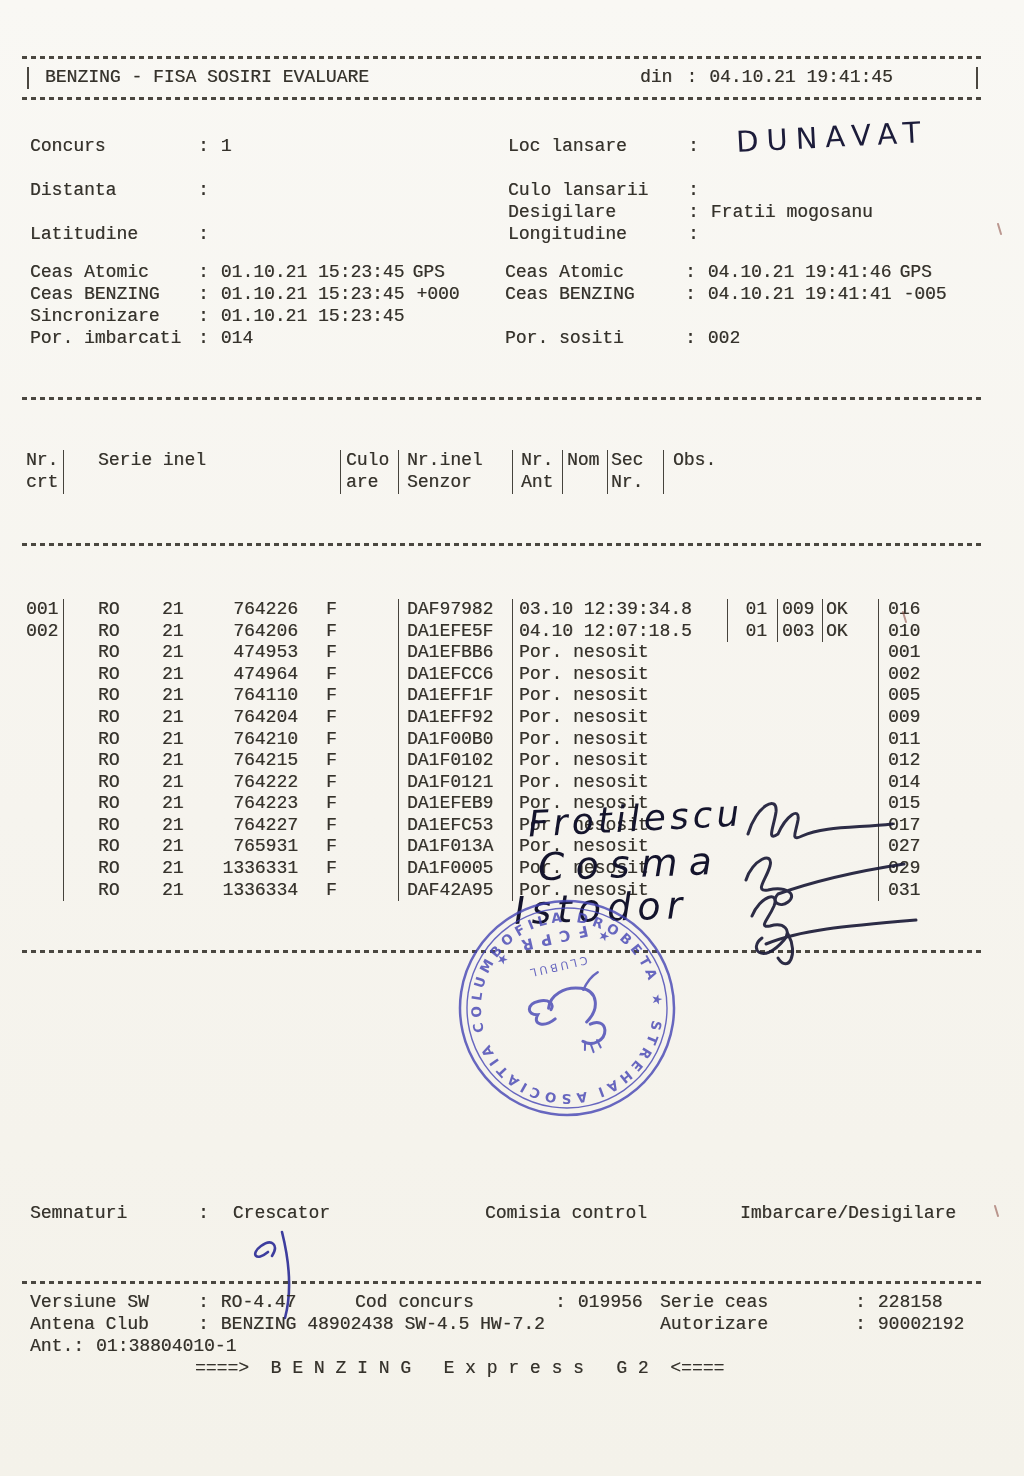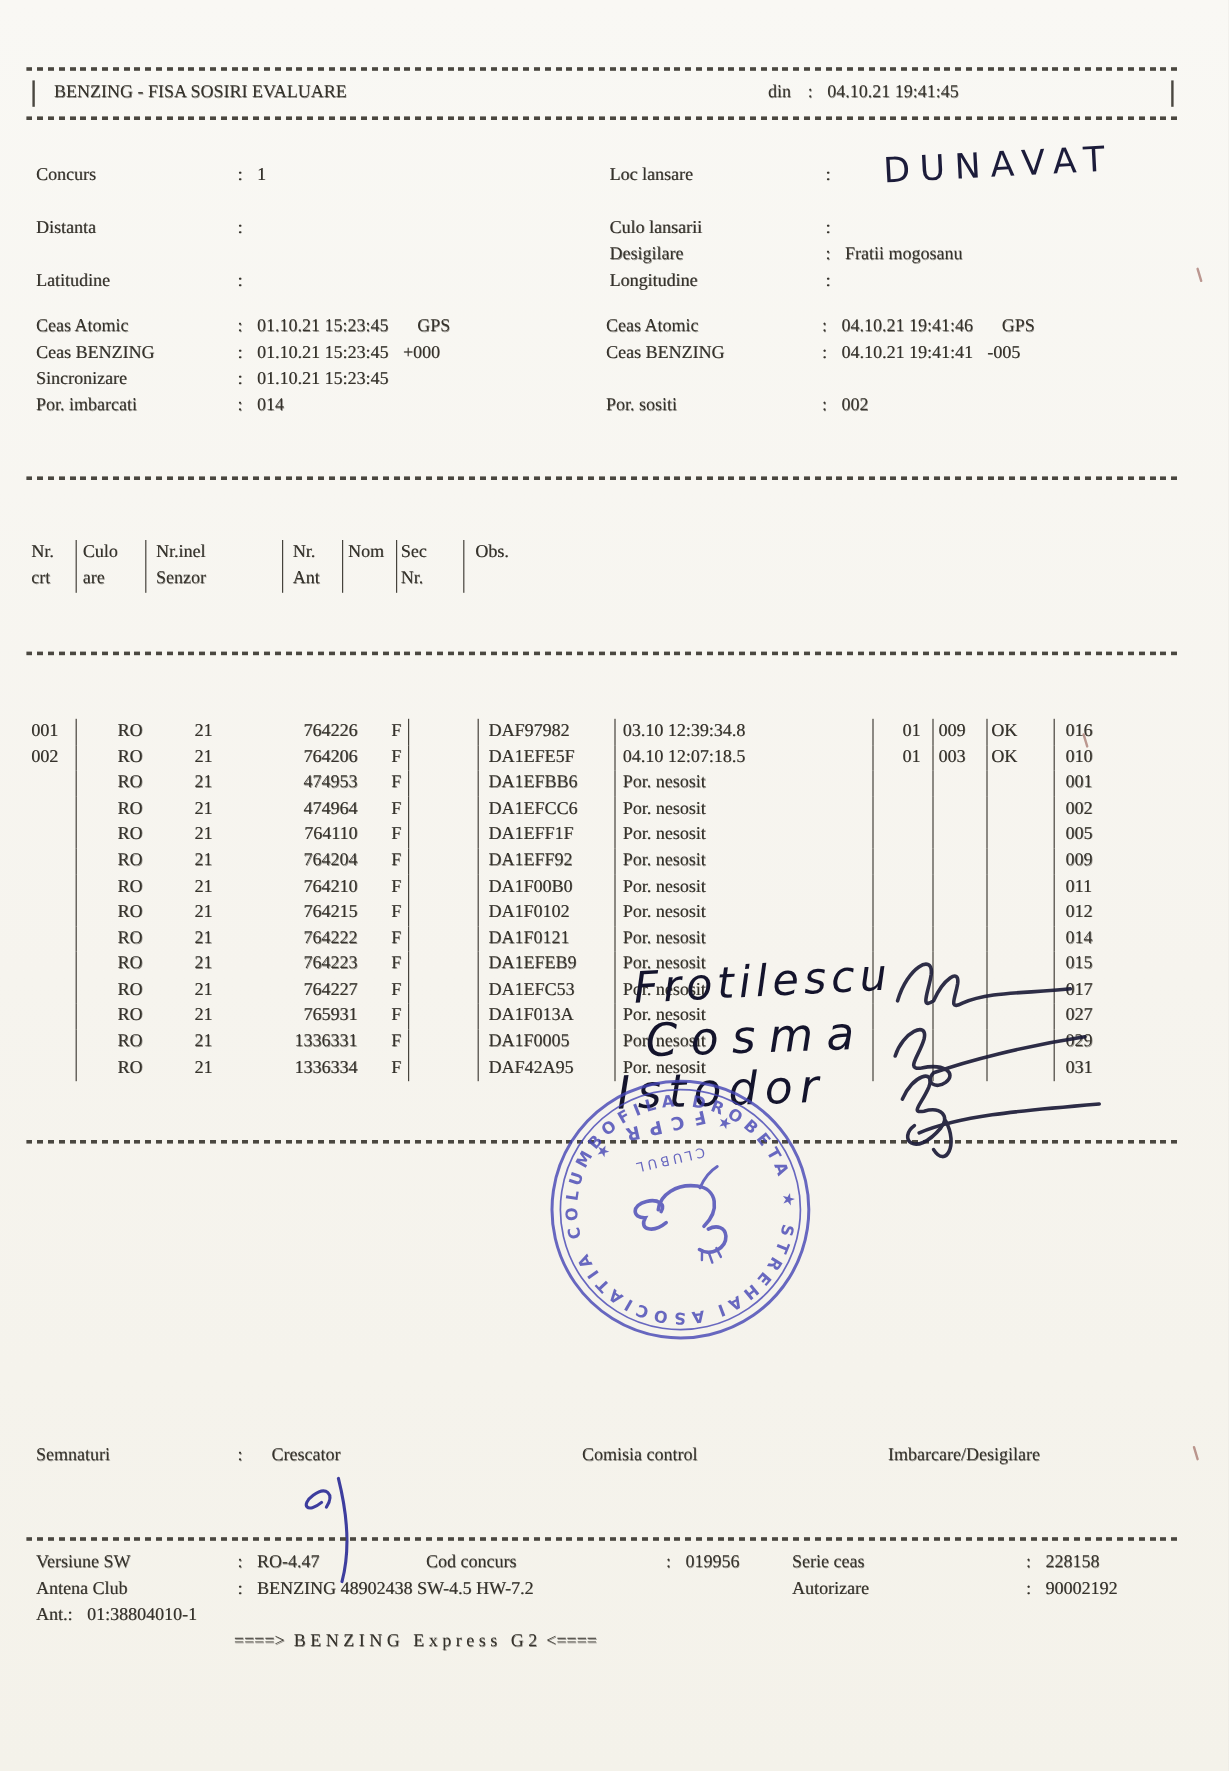--- a/index.html
+++ b/index.html
@@ -1,39 +1,39 @@
 <!DOCTYPE html>
 <html><head>
 <meta charset="utf-8">
 <style>
   html,body{margin:0;padding:0;background:#e8e6e0;}
   .page{position:relative;width:1024px;height:1476px;margin:0 auto;overflow:hidden;
         background:linear-gradient(180deg,#f9f8f4 0%,#f6f4ee 55%,#f4f2ea 100%);}
-  .mono{font-family:Liberation Serif, serif;font-size:15px;line-height:21.6px;
+  .mono{font-family:Liberation Mono, monospace;font-size:18px;line-height:21.6px;
         color:#35322b;white-space:pre;text-shadow:0.45px 0.3px 0.4px rgba(53,50,43,0.55);}
   .line{position:absolute;white-space:pre;}
   .lbl{display:inline-block;}
   .wl{width:168px;} .wr{width:180px;}
   .w200{width:200px;} .w195{width:195px;}
   .val{margin-left:12px;}
-  .sfx{margin-left:12px;} .sfx.g2{margin-left:24px;}
+  .sfx{margin-left:12px;} .sfx.g2{margin-left:8px;}
   .rule{height:3px;background:repeating-linear-gradient(90deg,#4a4740 0 5px,transparent 5px 9px);}
   
   .titlebox{position:absolute;left:22px;top:56px;width:963px;}
   .titlerow{position:relative;height:38px;}
   .vbar{position:absolute;top:8px;width:2px;height:22px;background:#4a4740;}
   .vbar.l{left:5px;} .vbar.r{right:7px;}
   .t-title{position:absolute;left:23px;top:8px;}
   .t-din{position:absolute;left:618px;top:8px;}
   .t-din .colon{margin-left:14px;} .t-din .val{margin-left:12px;}
   
   .table{position:absolute;left:22px;top:354px;width:963px;}
   .thead{display:flex;margin:7px 0 6px;}
   .tbody{margin-top:10px;}
-  .trow{display:flex;height:21.6px;}
+  .trow{display:flex;height:21.6px;align-items:flex-end;}
   .cell,.hcell{box-sizing:border-box;border-left:1.6px solid #46433c;overflow:visible;}
   .thead .hcell div{height:21.6px;white-space:pre;}
   .c-nr{width:41px;padding-left:4px;border-left:none !important;}
   .c-serie{width:277px;padding-left:34px;}
   .sp-co{display:inline-block;width:64px;}
   .sp-yr{display:inline-block;width:44px;}
   .sp-rg{display:inline-block;width:92px;text-align:right;}
   .sp-sx{display:inline-block;margin-left:28px;}
   .c-culo{width:58px;padding-left:5px;}
   .c-senzor{width:114px;padding-left:8px;}
@@ -88,20 +88,21 @@
   <div class="line mono" style="left:30px;top:328px"><span class="lbl wl">Por. imbarcati</span><span>:</span><span class="val">014</span></div>
 
   <div class="line mono" style="left:505px;top:262px"><span class="lbl wr">Ceas Atomic</span><span>:</span><span class="val">04.10.21 19:41:46</span><span class="sfx g2">GPS</span></div>
   <div class="line mono" style="left:505px;top:284px"><span class="lbl wr">Ceas BENZING</span><span>:</span><span class="val">04.10.21 19:41:41</span><span class="sfx">-005</span></div>
   <div class="line mono" style="left:505px;top:328px"><span class="lbl wr">Por. sositi</span><span>:</span><span class="val">002</span></div>
 
   <div class="table mono">
     <div class="rule"></div>
     <div class="thead">
       <div class="hcell c-nr"><div>Nr.</div><div>crt</div></div>
+      <div class="hcell c-serie"><div>Serie inel</div><div></div></div>
       <div class="hcell c-culo"><div>Culo</div><div>are</div></div>
       <div class="hcell c-senzor"><div>Nr.inel</div><div>Senzor</div></div>
       <div class="hcell c-ant"><div>Nr.</div><div>Ant</div></div>
       <div class="hcell c-nom"><div>Nom</div><div></div></div>
       <div class="hcell c-sec"><div>Sec</div><div>Nr.</div></div>
       <div class="hcell c-obs"><div>Obs.</div><div></div></div>
     </div>
     <div class="rule"></div>
     <div class="tbody"><div class="trow"><div class="cell c-nr">001</div><div class="cell c-serie"><span class="sp-co">RO</span><span class="sp-yr">21</span><span class="sp-rg">764226</span><span class="sp-sx">F</span></div><div class="cell c-culo"></div><div class="cell c-senzor">DAF97982</div><div class="cell c-sosire">03.10 12:39:34.8</div><div class="cell c-ant">01</div><div class="cell c-nom">009</div><div class="cell c-sec">OK</div><div class="cell c-obs">016</div></div><div class="trow"><div class="cell c-nr">002</div><div class="cell c-serie"><span class="sp-co">RO</span><span class="sp-yr">21</span><span class="sp-rg">764206</span><span class="sp-sx">F</span></div><div class="cell c-culo"></div><div class="cell c-senzor">DA1EFE5F</div><div class="cell c-sosire">04.10 12:07:18.5</div><div class="cell c-ant">01</div><div class="cell c-nom">003</div><div class="cell c-sec">OK</div><div class="cell c-obs">010</div></div><div class="trow"><div class="cell c-nr"></div><div class="cell c-serie"><span class="sp-co">RO</span><span class="sp-yr">21</span><span class="sp-rg">474953</span><span class="sp-sx">F</span></div><div class="cell c-culo"></div><div class="cell c-senzor">DA1EFBB6</div><div class="cell c-sosire">Por. nesosit</div><div class="cell c-ant"></div><div class="cell c-nom"></div><div class="cell c-sec"></div><div class="cell c-obs">001</div></div><div class="trow"><div class="cell c-nr"></div><div class="cell c-serie"><span class="sp-co">RO</span><span class="sp-yr">21</span><span class="sp-rg">474964</span><span class="sp-sx">F</span></div><div class="cell c-culo"></div><div class="cell c-senzor">DA1EFCC6</div><div class="cell c-sosire">Por. nesosit</div><div class="cell c-ant"></div><div class="cell c-nom"></div><div class="cell c-sec"></div><div class="cell c-obs">002</div></div><div class="trow"><div class="cell c-nr"></div><div class="cell c-serie"><span class="sp-co">RO</span><span class="sp-yr">21</span><span class="sp-rg">764110</span><span class="sp-sx">F</span></div><div class="cell c-culo"></div><div class="cell c-senzor">DA1EFF1F</div><div class="cell c-sosire">Por. nesosit</div><div class="cell c-ant"></div><div class="cell c-nom"></div><div class="cell c-sec"></div><div class="cell c-obs">005</div></div><div class="trow"><div class="cell c-nr"></div><div class="cell c-serie"><span class="sp-co">RO</span><span class="sp-yr">21</span><span class="sp-rg">764204</span><span class="sp-sx">F</span></div><div class="cell c-culo"></div><div class="cell c-senzor">DA1EFF92</div><div class="cell c-sosire">Por. nesosit</div><div class="cell c-ant"></div><div class="cell c-nom"></div><div class="cell c-sec"></div><div class="cell c-obs">009</div></div><div class="trow"><div class="cell c-nr"></div><div class="cell c-serie"><span class="sp-co">RO</span><span class="sp-yr">21</span><span class="sp-rg">764210</span><span class="sp-sx">F</span></div><div class="cell c-culo"></div><div class="cell c-senzor">DA1F00B0</div><div class="cell c-sosire">Por. nesosit</div><div class="cell c-ant"></div><div class="cell c-nom"></div><div class="cell c-sec"></div><div class="cell c-obs">011</div></div><div class="trow"><div class="cell c-nr"></div><div class="cell c-serie"><span class="sp-co">RO</span><span class="sp-yr">21</span><span class="sp-rg">764215</span><span class="sp-sx">F</span></div><div class="cell c-culo"></div><div class="cell c-senzor">DA1F0102</div><div class="cell c-sosire">Por. nesosit</div><div class="cell c-ant"></div><div class="cell c-nom"></div><div class="cell c-sec"></div><div class="cell c-obs">012</div></div><div class="trow"><div class="cell c-nr"></div><div class="cell c-serie"><span class="sp-co">RO</span><span class="sp-yr">21</span><span class="sp-rg">764222</span><span class="sp-sx">F</span></div><div class="cell c-culo"></div><div class="cell c-senzor">DA1F0121</div><div class="cell c-sosire">Por. nesosit</div><div class="cell c-ant"></div><div class="cell c-nom"></div><div class="cell c-sec"></div><div class="cell c-obs">014</div></div><div class="trow"><div class="cell c-nr"></div><div class="cell c-serie"><span class="sp-co">RO</span><span class="sp-yr">21</span><span class="sp-rg">764223</span><span class="sp-sx">F</span></div><div class="cell c-culo"></div><div class="cell c-senzor">DA1EFEB9</div><div class="cell c-sosire">Por. nesosit</div><div class="cell c-ant"></div><div class="cell c-nom"></div><div class="cell c-sec"></div><div class="cell c-obs">015</div></div><div class="trow"><div class="cell c-nr"></div><div class="cell c-serie"><span class="sp-co">RO</span><span class="sp-yr">21</span><span class="sp-rg">764227</span><span class="sp-sx">F</span></div><div class="cell c-culo"></div><div class="cell c-senzor">DA1EFC53</div><div class="cell c-sosire">Por. nesosit</div><div class="cell c-ant"></div><div class="cell c-nom"></div><div class="cell c-sec"></div><div class="cell c-obs">017</div></div><div class="trow"><div class="cell c-nr"></div><div class="cell c-serie"><span class="sp-co">RO</span><span class="sp-yr">21</span><span class="sp-rg">765931</span><span class="sp-sx">F</span></div><div class="cell c-culo"></div><div class="cell c-senzor">DA1F013A</div><div class="cell c-sosire">Por. nesosit</div><div class="cell c-ant"></div><div class="cell c-nom"></div><div class="cell c-sec"></div><div class="cell c-obs">027</div></div><div class="trow"><div class="cell c-nr"></div><div class="cell c-serie"><span class="sp-co">RO</span><span class="sp-yr">21</span><span class="sp-rg">1336331</span><span class="sp-sx">F</span></div><div class="cell c-culo"></div><div class="cell c-senzor">DA1F0005</div><div class="cell c-sosire">Por. nesosit</div><div class="cell c-ant"></div><div class="cell c-nom"></div><div class="cell c-sec"></div><div class="cell c-obs">029</div></div><div class="trow"><div class="cell c-nr"></div><div class="cell c-serie"><span class="sp-co">RO</span><span class="sp-yr">21</span><span class="sp-rg">1336334</span><span class="sp-sx">F</span></div><div class="cell c-culo"></div><div class="cell c-senzor">DAF42A95</div><div class="cell c-sosire">Por. nesosit</div><div class="cell c-ant"></div><div class="cell c-nom"></div><div class="cell c-sec"></div><div class="cell c-obs">031</div></div></div>
     <div class="rule" style="margin-top:6px"></div>

